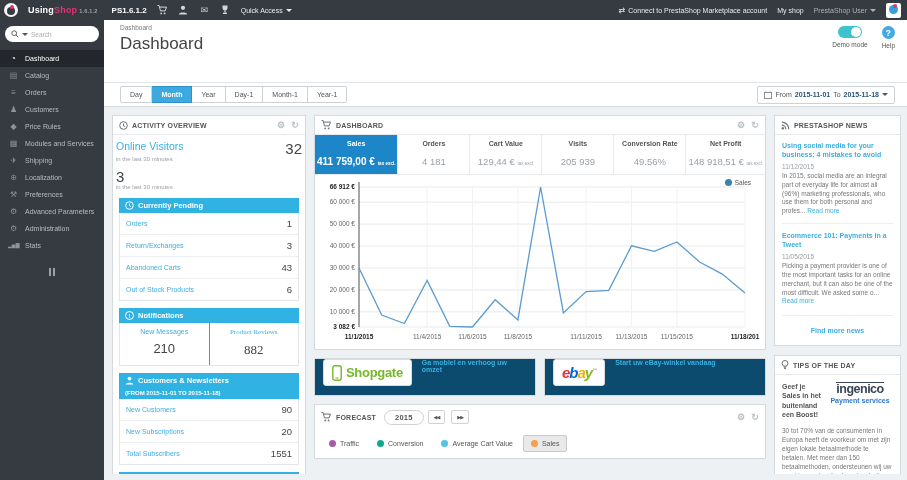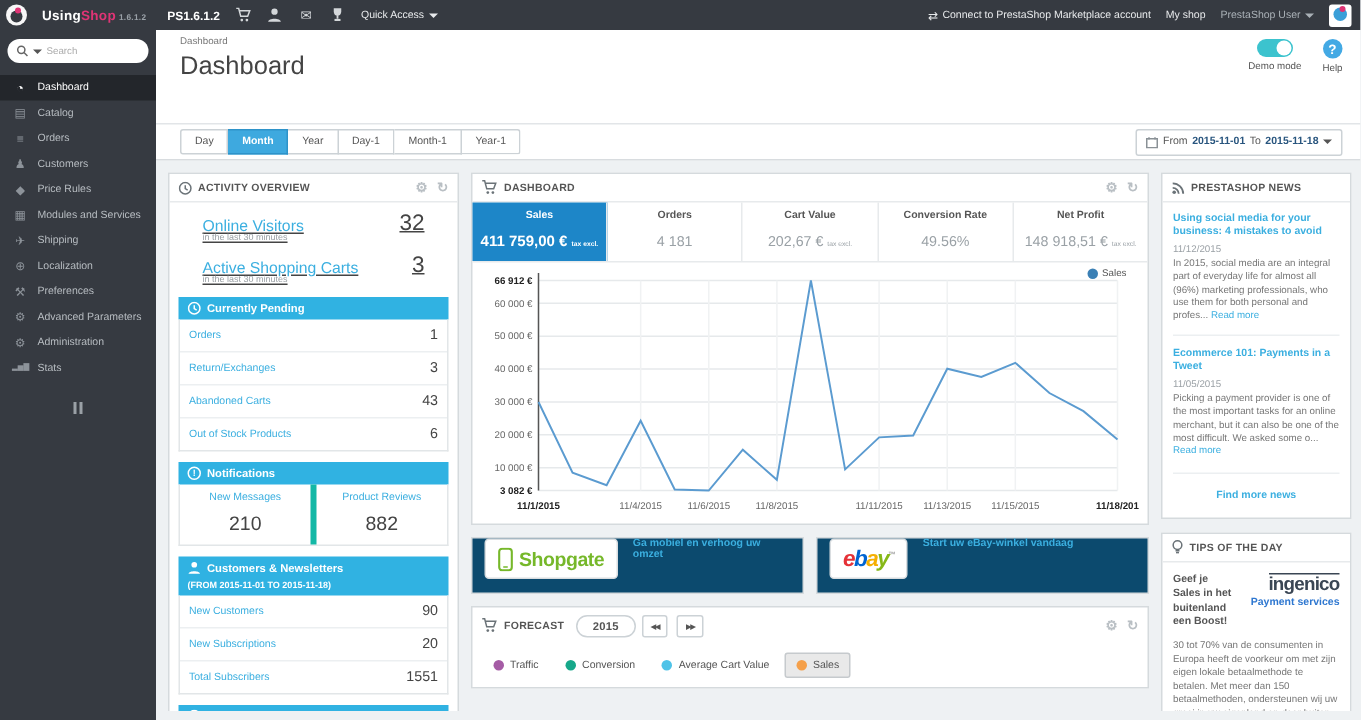--- a/index.html
+++ b/index.html
@@ -59,34 +59,34 @@
   .date-range b { color:#28557e; }
 
   .cols { display:flex; gap:8px; padding:8px; height:367px; overflow:hidden; align-items:flex-start; }
   .panel { background:#fff; border:1px solid #d5dadd; width:100%; }
   .panel-head { height:19px; display:flex; align-items:center; gap:4px; padding:0 6px; border-bottom:1px solid #e7eaec; font-size:7px; font-weight:bold; color:#555; letter-spacing:.2px; }
   .panel-head .ph-icons { margin-left:auto; display:flex; gap:6px; color:#b9bfc4; font-size:9px; }
   .panel-head .ph-icons span { cursor:pointer; }
 
   
   .col-activity { width:194px; flex:none; }
-  .big-stat { padding:5px 22px 1px; display:flex; flex-wrap:wrap; align-items:flex-end;text-decoration:underline; }
+  .big-stat { padding:5px 3px 1px; display:flex; flex-wrap:wrap; align-items:flex-start; }
   .big-stat .bs-label { font-size:10.5px; color:#3bafe0; flex:1; cursor:pointer; }
   .big-stat .bs-value { font-size:15px; color:#444; }
   .big-stat .bs-sub { width:100%; font-size:6px; color:#9aa0a5; margin-top:-1px; }
   .blue-head { margin:7px 6px 0; background:#30b2e2; color:#fff; padding:3px 6px; font-size:7.5px; font-weight:bold; display:flex; align-items:center; gap:4px; flex-wrap:wrap; }
   .blue-head .sub { width:100%; font-weight:bold; font-size:6px; margin-top:1px; }
   .mini-table { margin:0 6px; border:1px solid #e2e6e8; border-top:0; }
   .mini-row { display:flex; align-items:center; justify-content:space-between; padding:5px 6px; border-bottom:1px solid #eceff1; }
   .mini-row:last-child { border-bottom:0; }
   .mini-row .lbl { color:#3bafe0; font-size:7px; cursor:pointer; }
   .mini-row .val { color:#444; font-size:9.5px; }
   .cell-row { display:flex; margin:0 6px; border:1px solid #e2e6e8; border-top:0; }
   .cell { flex:1; text-align:center; padding:5px 2px 7px; }
-  .cell + .cell { border-left:4px solid #14b8a6; }
+  .cell + .cell { border-left:1px solid #14b8a6;font-family:Liberation Serif, serif; }
   .cell .lbl { color:#3bafe0; font-size:7px; display:block; cursor:pointer; }
   .cell .val { font-size:13px; color:#444; margin-top:6px; display:block; }
 
   .icon-circle { width:9px; height:9px; border:1px solid #fff; border-radius:50%; display:inline-flex; align-items:center; justify-content:center; font-size:6px; font-weight:bold; color:#fff; flex:none; }
 
   
   .col-main { width:452px; flex:none; display:flex; flex-direction:column; gap:8px; }
   .kpi-row { display:flex; border-bottom:1px solid #e7eaec; }
   .kpi { flex:1; text-align:center; padding:5px 2px 7px; border-right:1px solid #e7eaec; cursor:pointer; }
   .kpi:last-child { border-right:0; }
@@ -121,21 +121,21 @@
   
   .col-right { width:127px; flex:none; display:flex; flex-direction:column; gap:9px; }
   .news-body { padding:6px 7px 2px; }
   .news-item { padding-bottom:7px; margin-bottom:7px; border-bottom:1px solid #eceff1; }
   .news-title { color:#3bafe0; font-weight:bold; font-size:7px; line-height:1.3; cursor:pointer; }
   .news-date { color:#9aa0a5; font-size:6.5px; margin:4px 0 2px; }
   .news-text { color:#777; font-size:6.5px; line-height:1.35; }
   .read-more { color:#3bafe0; cursor:pointer; }
   .find-more { text-align:center; color:#3bafe0; font-size:7px; font-weight:bold; padding:4px 0 9px; cursor:pointer; }
   .tips-body { padding:7px; }
-  .ingenico { float:right; text-align:right; width:66px; margin:0 0 3px 4px; }
+  .ingenico { float:right; text-align:center; width:66px; margin:0 0 3px 4px; }
   .ingenico .main { font-size:12.5px; font-weight:bold; color:#3a4654; letter-spacing:-.5px; border-top:1.5px solid #3a4654; display:inline-block; line-height:1.05; }
   .ingenico .sub { font-size:7px; font-weight:bold; color:#2e77d0; line-height:1.1; }
   .tips-title { font-weight:bold; color:#555; font-size:7px; line-height:1.35; }
   .tips-text { clear:none; color:#777; font-size:6.5px; line-height:1.4; margin-top:6px; }
 
   svg.ico { display:block; }
 </style>
 </head>
 <body>
 
@@ -303,21 +303,20 @@
             <span>↻</span>
           </span>
       </div>
 
       <div class="big-stat">
         <span class="bs-label">Online Visitors</span>
         <span class="bs-value">32</span>
         <span class="bs-sub">in the last 30 minutes</span>
       </div>
       <div class="big-stat">
-        <span class="bs-label">Active Shopping Carts</span>
         <span class="bs-value">3</span>
         <span class="bs-sub">in the last 30 minutes</span>
       </div>
 
       <div class="blue-head">
         <svg class="ico" width="9" height="9" viewBox="0 0 9 9">
             <circle cx="4.5" cy="4.5" r="3.8" fill="none" stroke="#fff" stroke-width="1"></circle>
             <path d="M4.5 2.5v2.2l1.6 1" fill="none" stroke="#fff" stroke-width="1"></path>
           </svg>
         <span>Currently Pending</span>
@@ -409,21 +408,25 @@
           <div class="kpi active">
               <span class="k-label">Sales</span>
               <span class="k-value"><span>411 759,00 €</span> <span class="k-note">tax excl.</span></span>
             </div>
           <div class="kpi">
               <span class="k-label">Orders</span>
               <span class="k-value"><span>4 181</span></span>
             </div>
           <div class="kpi">
               <span class="k-label">Cart Value</span>
-              <span class="k-value"><span>202,67 €</span> <span class="k-note">tax excl.</span></span>
+              <span class="k-value"><span>129,44 €</span> <span class="k-note">tax excl.</span></span>
+            </div>
+          <div class="kpi">
+              <span class="k-label">Visits</span>
+              <span class="k-value"><span>205 939</span></span>
             </div>
           <div class="kpi">
               <span class="k-label">Conversion Rate</span>
               <span class="k-value"><span>49.56%</span></span>
             </div>
           <div class="kpi">
               <span class="k-label">Net Profit</span>
               <span class="k-value"><span>148 918,51 €</span> <span class="k-note">tax excl.</span></span>
             </div>
         </div>

